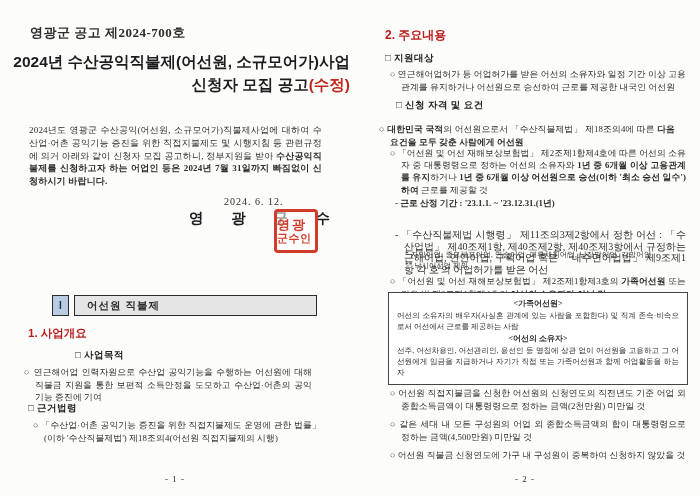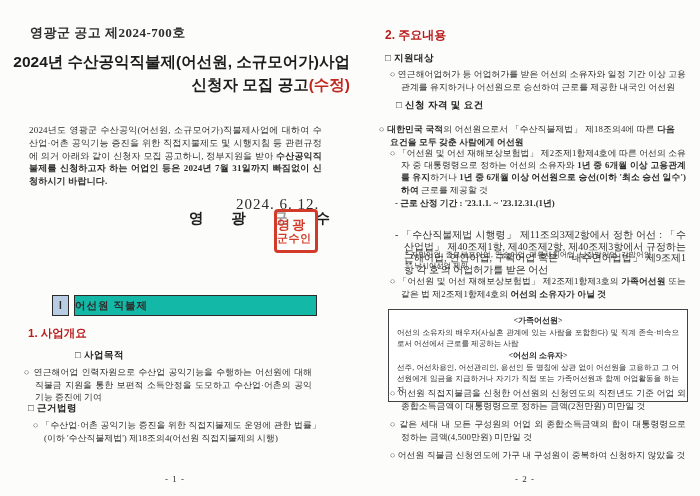--- a/index.html
+++ b/index.html
@@ -18,39 +18,39 @@
 
   
   .notice-no { top:24px; left:30px; font-size:13px; font-weight:bold; letter-spacing:0.5px; }
   .doc-title { top:50px; left:0; width:100%; text-align:right;
                font-family:"Liberation Sans","DejaVu Sans",sans-serif;
                font-weight:bold; font-size:15.5px; line-height:23px; color:#1c1c1c; }
   .revision { font-weight:bold; }
   .intro { top:124px; left:29px; width:293px; font-size:9px; line-height:12.8px;
            text-align:justify; letter-spacing:0.2px; }
   .intro .b { font-weight:bold; }
-  .pub-date { top:196px; left:236px; font-size:15px; letter-spacing:1px; }
+  .pub-date { top:196px; left:224px; font-size:10px; letter-spacing:1px; }
   .signer { top:209px; left:189px; font-size:14.5px; font-weight:bold; letter-spacing:12px;
             white-space:nowrap; color:#1c1c1c;font-family:Liberation Serif, serif; }
   .stamp { top:209px; left:274px; width:44px; height:44px;
            border:3px solid #d23b2a; border-radius:4px;
            display:flex; flex-direction:column; justify-content:center;
            color:#d23b2a; font-weight:bold;
            font-family:"Liberation Sans","DejaVu Sans",sans-serif;
            background:rgba(255,255,255,0.55); }
   .stamp .s1 { font-size:13px; line-height:14px; letter-spacing:2px; }
   .stamp .s2 { font-size:11px; line-height:13px; letter-spacing:0.5px; }
 
   .section-row { top:295px; left:52px; display:flex; align-items:stretch; }
   .sec-numeral { width:17px; height:21px; background:#b8cce4; border:1.6px solid #2b2b2b;
                  display:flex; align-items:center; justify-content:center;
                  font-size:10px; font-weight:bold; margin-right:5px;
                  font-family:"Liberation Sans","DejaVu Sans",sans-serif; }
-  .sec-titlebox { width:243px; height:21px; background:#14b8a6; border:1.6px solid #2b2b2b;
-                  display:flex; align-items:center; padding-left:0;
+  .sec-titlebox { width:243px; height:21px; background:#e5e5e5; border:1.6px solid #2b2b2b;
+                  display:flex; align-items:center; padding-left:12px;
                   font-size:10.5px; font-weight:bold; letter-spacing:1px;
                   font-family:"Liberation Sans","DejaVu Sans",sans-serif; }
 
   .h1 { font-family:"Liberation Sans","DejaVu Sans",sans-serif;
         font-weight:bold; color:#b91c1c; }
   .p1-h1 { top:326px; left:28px; font-size:11.5px; }
   .sub-label { font-size:9.5px; font-weight:bold; letter-spacing:0.5px; color:#222; }
   .p1-sub1 { top:349px; left:28px;margin-left:47px; }
   .p1-item1 { top:366px; left:24px; width:288px; }
   .p1-sub2 { top:402px; left:28px; }
@@ -65,21 +65,21 @@
   .p2-item-target { top:68px; left:40px; width:296px; }
   .p2-sub2 { top:99px; left:46px; }
   .p2-item1 { top:116px; left:29px; width:296px;margin-top:7px; }
   .p2-item2 { top:147px; left:40px; width:296px; line-height:12.2px; }
   .p2-period { top:198px; left:45px; width:290px; font-size:8.8px; font-weight:bold; }
   .p2-vessel { top:229px; left:45px; width:291px; font-size:10px; line-height:11.6px;
                text-align:justify; padding-left:9px; text-indent:-9px; }
   .p2-note1 { top:250px; left:55px; font-size:7.4px; letter-spacing:0.2px; }
   .p2-note2 { top:261px; left:55px; font-size:7.4px; }
   .p2-item3 { top:275px; left:40px; width:296px; }
-  .defbox { top:309px; left:38px; width:300px; border:1px solid #444; background:#fff;
+  .defbox { top:292px; left:38px; width:300px; border:1px solid #444; background:#fff;
             padding:4px 8px 5px 8px; font-size:7.6px; line-height:10.8px; text-align:justify; }
   .defbox .def-title { text-align:center; font-weight:bold; font-size:8px; margin:2px 0 1px 0; }
   .p2-item4 { top:387px; left:40px; width:296px; }
   .p2-item5 { top:418px; left:40px; width:296px; }
   .p2-item6 { top:449px; left:40px; width:296px; }
   .seg-b { font-weight:bold; }
 </style>
 </head>
 <body>
 

